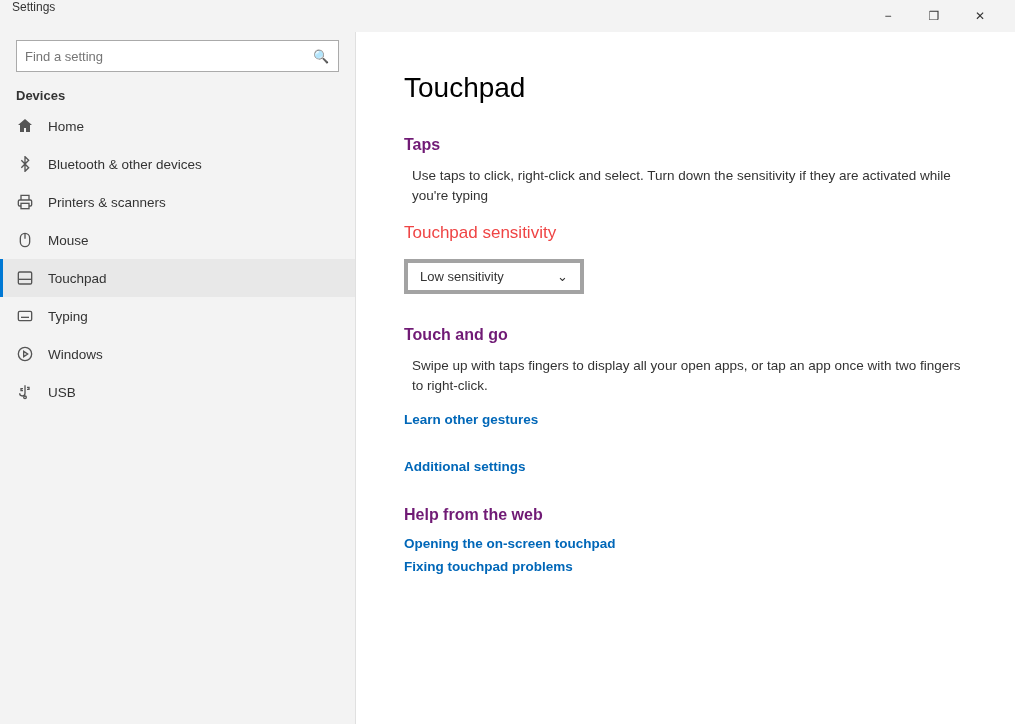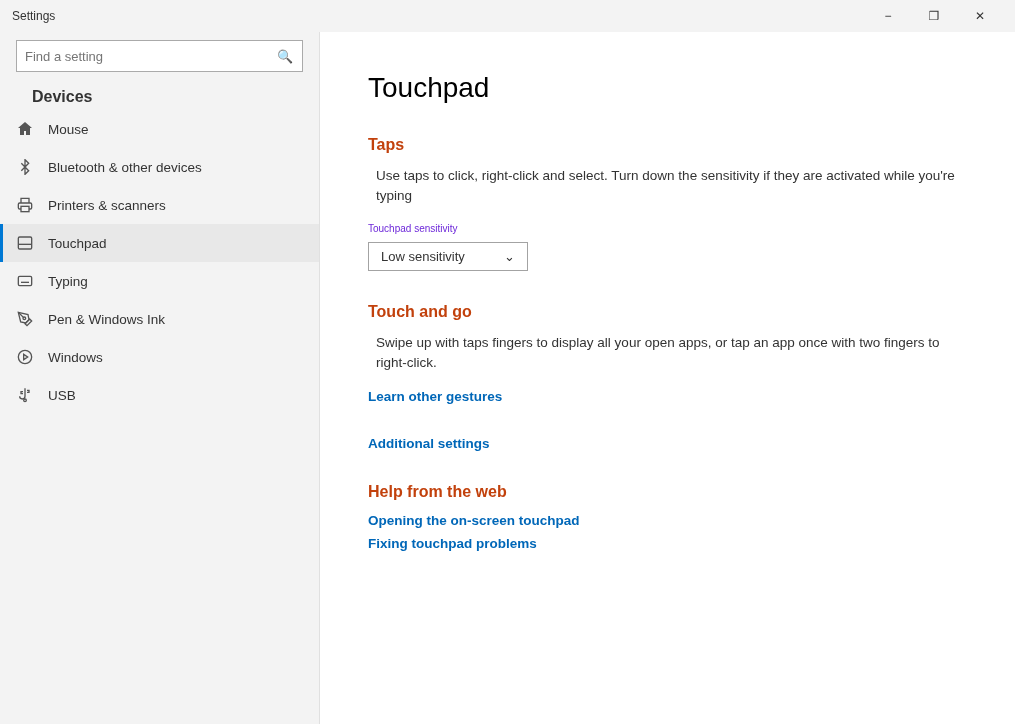--- a/index.html
+++ b/index.html
@@ -9,21 +9,20 @@
       width: 1015px;
       height: 724px;
       overflow: hidden;
       display: flex;
       flex-direction: column;
     }
     .title-bar {
       background: #f3f3f3;
       height: 32px;
       display: flex;
-      align-items: center;
       padding: 0 12px;
       justify-content: space-between;
       flex-shrink: 0;
     }
     .title-bar-title {
       font-size: 12px;
       color: #333;
     }
     .title-bar-controls {
       display: flex;
@@ -40,21 +39,21 @@
       justify-content: center;
       font-size: 12px;
       color: #333;
     }
     .app-body {
       display: flex;
       flex: 1;
       overflow: hidden;
     }
     .sidebar {
-      width: 320px;
+      width: 356px;
       background: #f3f3f3;
       flex-shrink: 0;
       display: flex;
       flex-direction: column;
       overflow-y: auto;
       border-right: 1px solid #e0e0e0;
     }
     .search-container {
       padding: 8px 16px 8px 16px;
     }
@@ -73,24 +72,23 @@
       flex: 1;
       font-size: 13px;
       background: transparent;
     }
     .search-icon-svg {
       color: #666;
       font-size: 13px;
     }
     .section-label {
       padding: 8px 16px 4px 16px;
-      font-size: 16px;
+      font-size: 13px;
       font-weight: 600;
       color: #333;
-      margin-left: 16px;
     }
     .nav-item {
       display: flex;
       align-items: center;
       padding: 10px 16px;
       cursor: pointer;
       font-size: 13.5px;
       color: #333;
       gap: 14px;
       position: relative;
@@ -124,42 +122,42 @@
     }
     .page-title {
       font-size: 28px;
       font-weight: 300;
       color: #000;
       margin-bottom: 32px;
     }
     .section-heading {
       font-size: 16px;
       font-weight: 600;
-      color: #c2410c;
+      color: #701a75;
       margin-bottom: 12px;
     }
     .description-text {
       font-size: 13.5px;
       color: #333;
       line-height: 1.5;
       margin-bottom: 16px;
       margin-left: 8px;
     }
     .dropdown-label {
-      font-size: 10px;
-      color: #6d28d9;
-      margin-bottom: 8px;
+      font-size: 17px;
+      color: #ef4444;
+      margin-bottom: 16px;
     }
     .dropdown {
       display: flex;
       align-items: center;
       justify-content: space-between;
-      border: 1px solid #a3a3a3;
+      border: 4px solid #a3a3a3;
       padding: 6px 12px;
-      width: 160px;
+      width: 180px;
       background: white;
       cursor: pointer;
       font-size: 13px;
       color: #333;
     }
     .section-divider {
       margin: 32px 0;
     }
     .link-text {
       color: #0067b8;
@@ -195,21 +193,21 @@
     </div>
 
     <div class="section-label">Devices</div>
 
     <div class="nav-item">
       <span class="nav-icon">
         <svg width="16" height="16" viewBox="0 0 16 16" fill="currentColor">
           <path d="M8 1L1 7h2v7h4v-4h2v4h4V7h2L8 1z"></path>
         </svg>
       </span>
-      <span>Mouse</span>
+      <span>Home</span>
     </div>
 
     <div class="nav-item">
       <span class="nav-icon">
         <svg width="16" height="16" viewBox="0 0 24 24" fill="none" stroke="currentColor" stroke-width="2">
           <polyline points="6.5 6.5 17.5 17.5 12 23 12 1 17.5 6.5 6.5 17.5"></polyline>
         </svg>
       </span>
       <span>Bluetooth &amp; other devices</span>
     </div>
@@ -218,20 +216,29 @@
       <span class="nav-icon">
         <svg width="16" height="16" viewBox="0 0 24 24" fill="none" stroke="currentColor" stroke-width="2">
           <polyline points="6 9 6 2 18 2 18 9"></polyline>
           <path d="M6 18H4a2 2 0 0 1-2-2v-5a2 2 0 0 1 2-2h16a2 2 0 0 1 2 2v5a2 2 0 0 1-2 2h-2"></path>
           <rect x="6" y="14" width="12" height="8"></rect>
         </svg>
       </span>
       <span>Printers &amp; scanners</span>
     </div>
 
+    <div class="nav-item">
+      <span class="nav-icon">
+        <svg width="16" height="16" viewBox="0 0 24 24" fill="none" stroke="currentColor" stroke-width="2">
+          <rect x="5" y="2" width="14" height="20" rx="7"></rect>
+          <line x1="12" y1="2" x2="12" y2="10"></line>
+        </svg>
+      </span>
+      <span>Mouse</span>
+    </div>
 
     <div class="nav-item active">
       <span class="nav-icon">
         <svg width="16" height="16" viewBox="0 0 24 24" fill="none" stroke="currentColor" stroke-width="2">
           <rect x="2" y="3" width="20" height="18" rx="2"></rect>
           <line x1="2" y1="14" x2="22" y2="14"></line>
         </svg>
       </span>
       <span>Touchpad</span>
     </div>
@@ -243,31 +250,20 @@
           <line x1="6" y1="10" x2="6" y2="10"></line>
           <line x1="10" y1="10" x2="10" y2="10"></line>
           <line x1="14" y1="10" x2="14" y2="10"></line>
           <line x1="18" y1="10" x2="18" y2="10"></line>
           <line x1="6" y1="14" x2="18" y2="14"></line>
         </svg>
       </span>
       <span>Typing</span>
     </div>
 
-    <div class="nav-item">
-      <span class="nav-icon">
-        <svg width="16" height="16" viewBox="0 0 24 24" fill="none" stroke="currentColor" stroke-width="2">
-          <path d="M12 19l7-7 3 3-7 7-3-3z"></path>
-          <path d="M18 13l-1.5-7.5L2 2l3.5 14.5L13 18l5-5z"></path>
-          <path d="M2 2l7.586 7.586"></path>
-          <circle cx="11" cy="11" r="2"></circle>
-        </svg>
-      </span>
-      <span>Pen &amp; Windows Ink</span>
-    </div>
 
     <div class="nav-item">
       <span class="nav-icon">
         <svg width="16" height="16" viewBox="0 0 24 24" fill="none" stroke="currentColor" stroke-width="2">
           <circle cx="12" cy="12" r="10"></circle>
           <polygon points="10 8 16 12 10 16 10 8"></polygon>
         </svg>
       </span>
       <span>Windows</span>
     </div>

